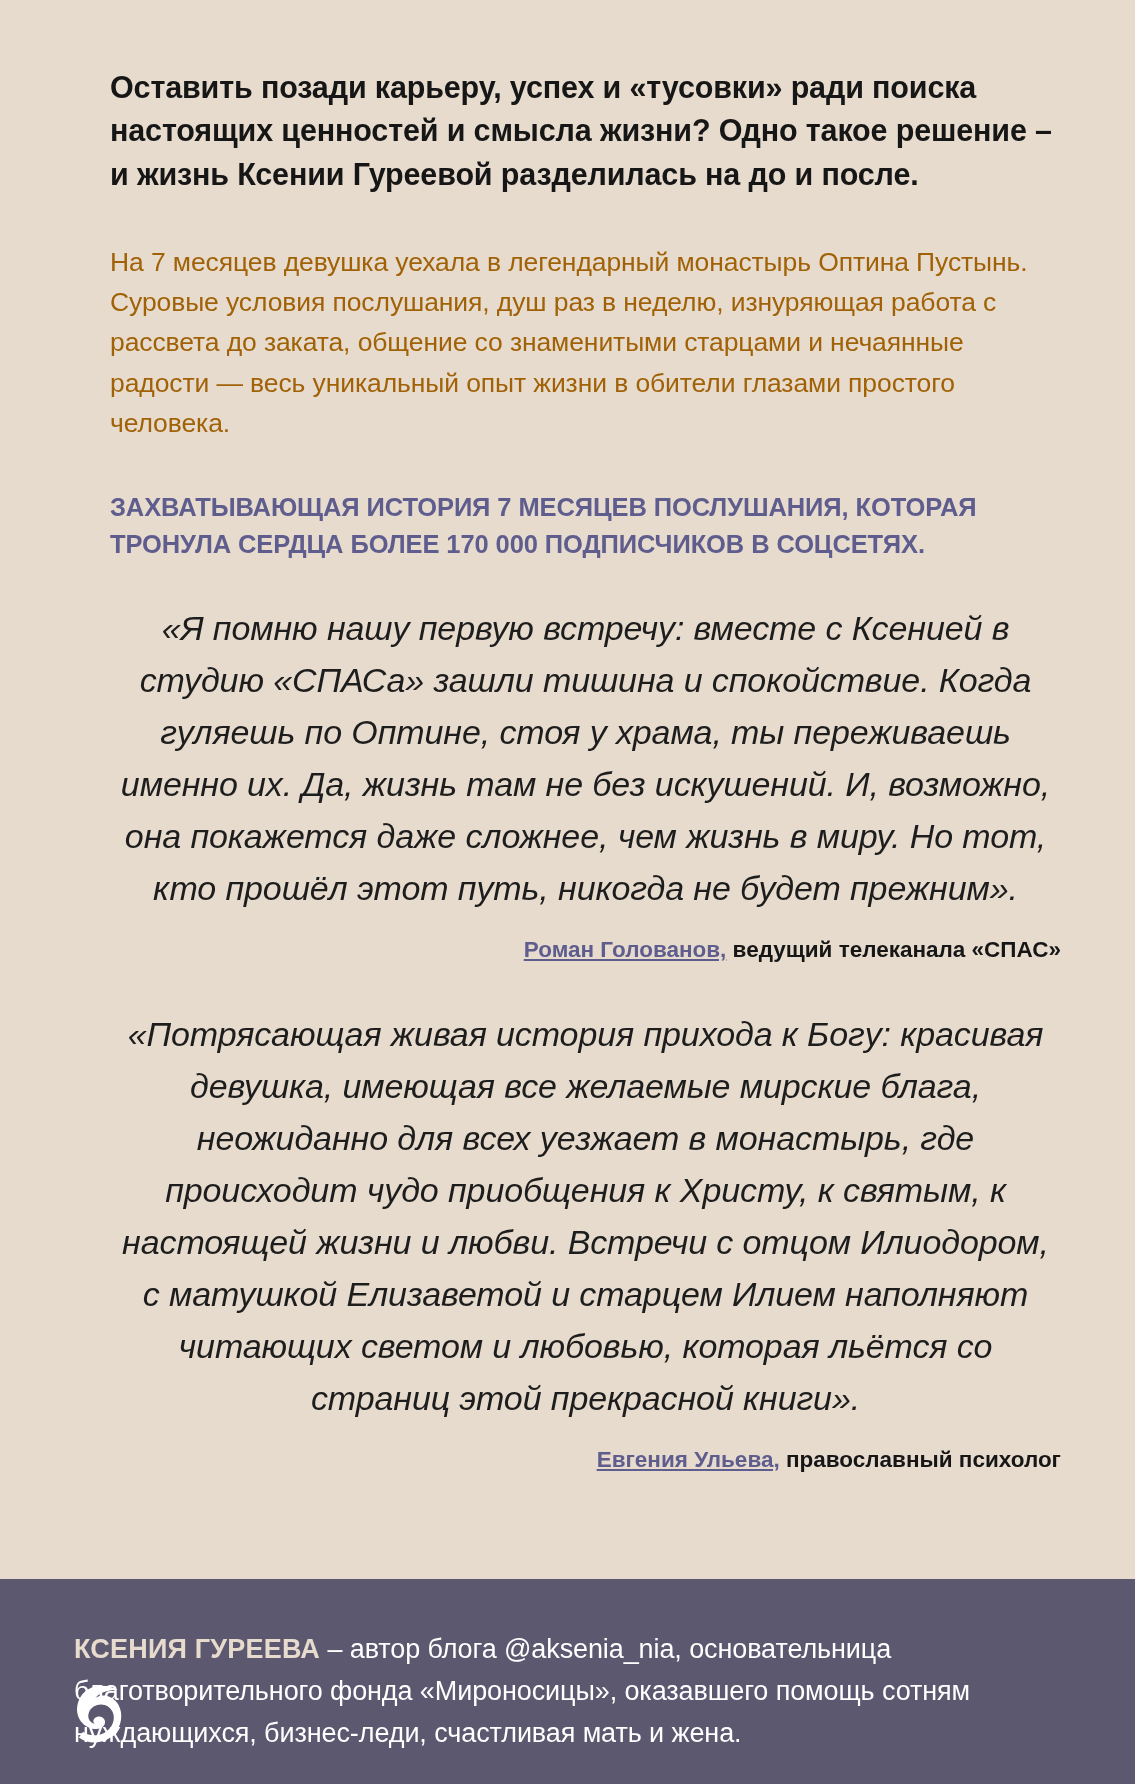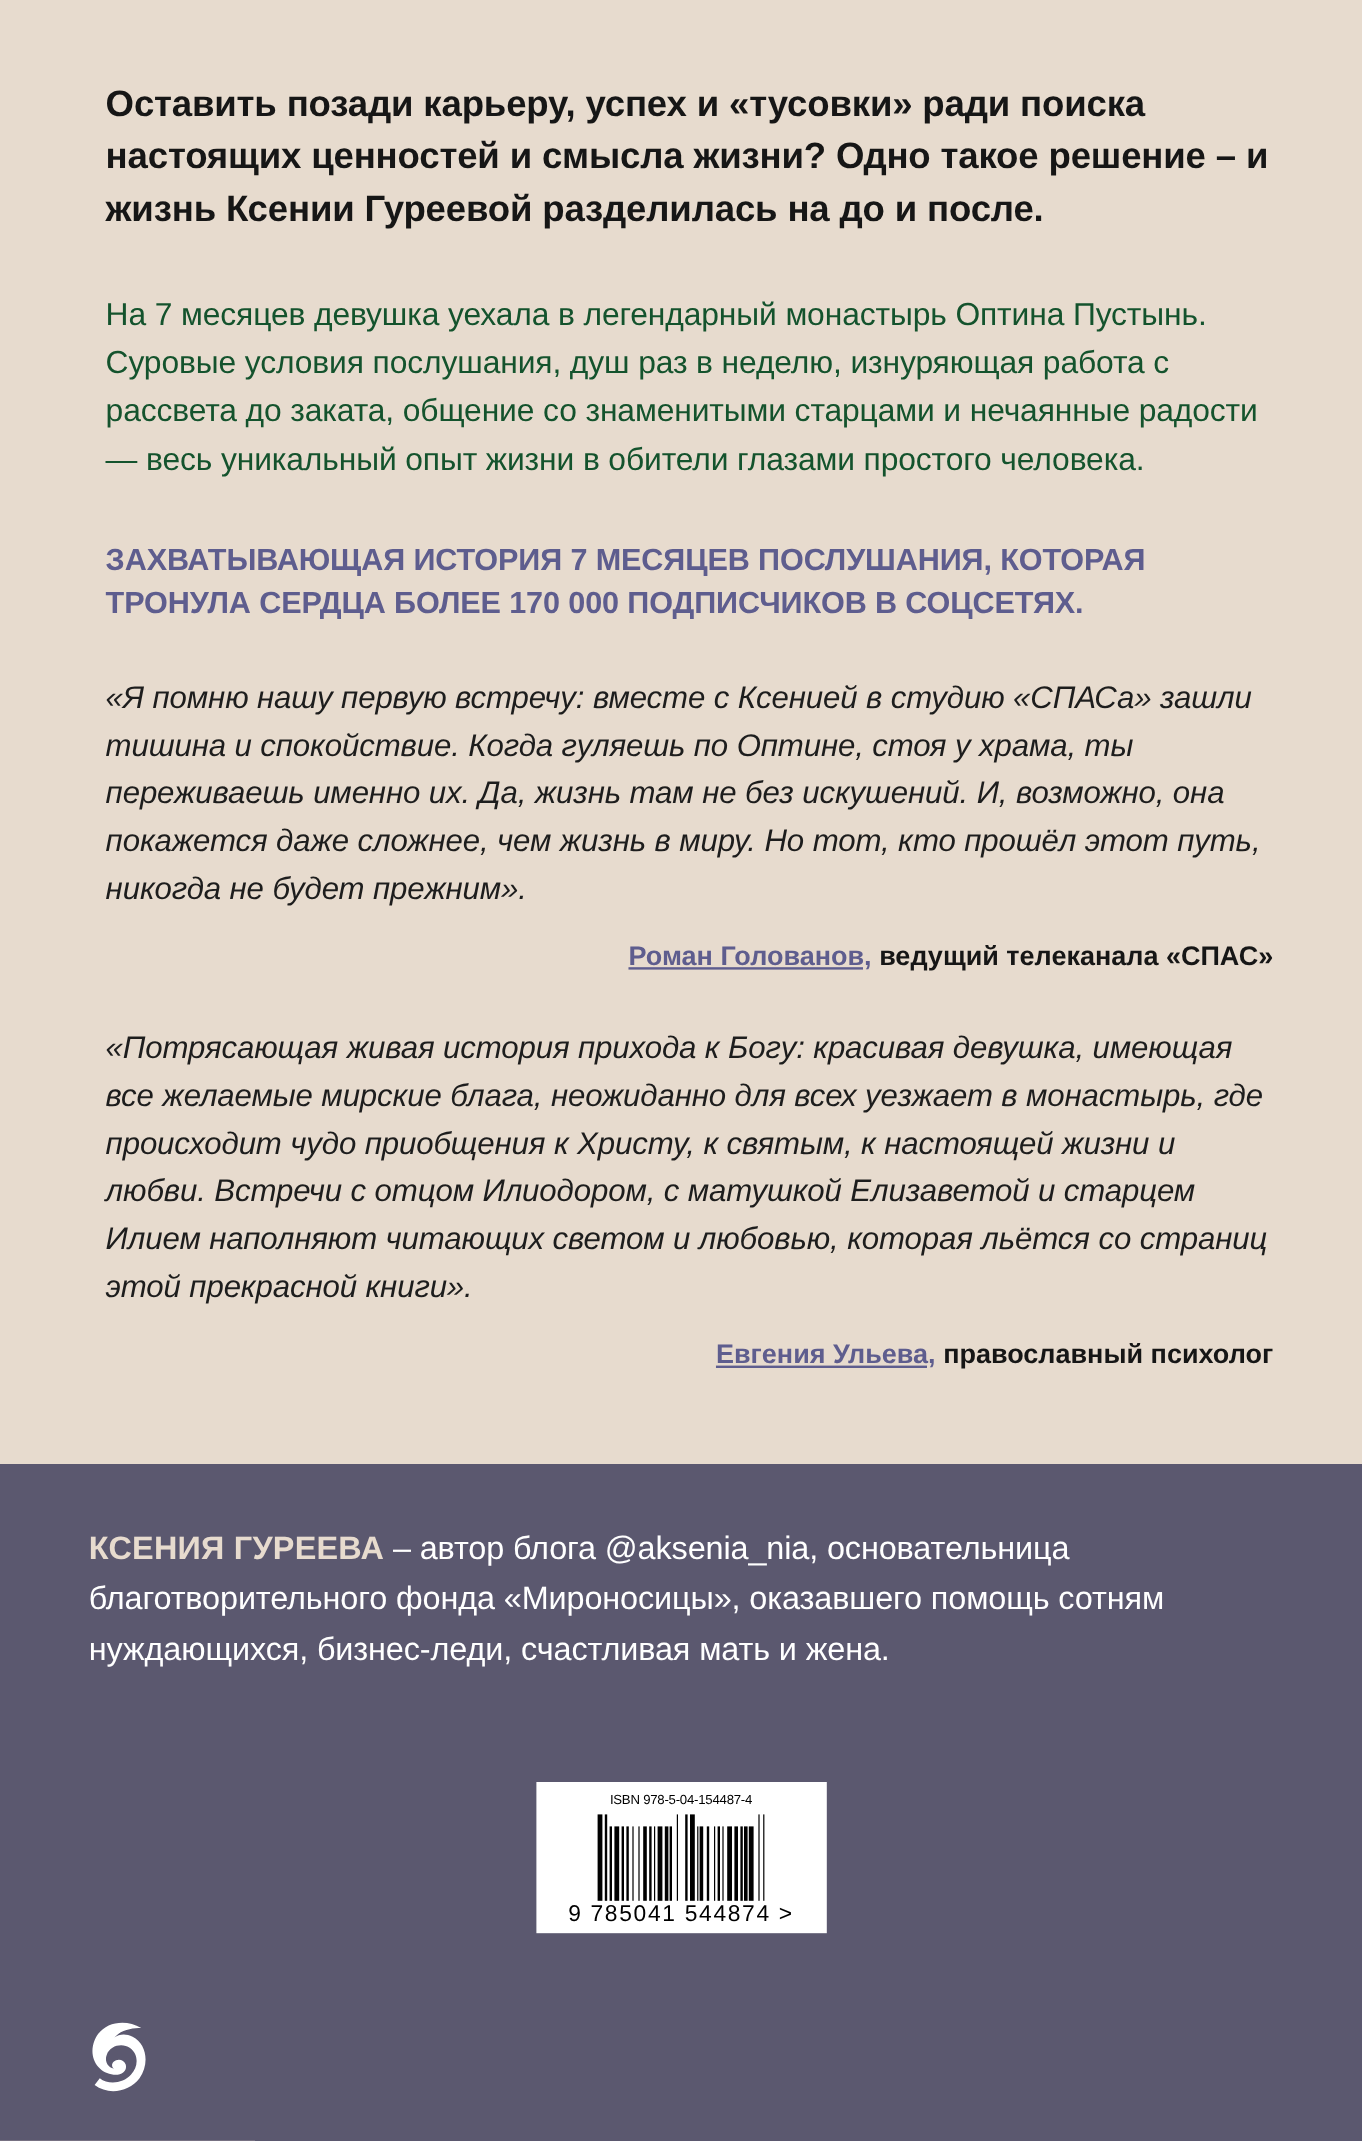--- a/index.html
+++ b/index.html
@@ -21,59 +21,60 @@
     height: 1784px;
     position: relative;
     display: flex;
     flex-direction: column;
     background: #e7dbce;
   }
 
   
   .top-section {
     background: #e7dbce;
-    padding: 66px 74px 0 88px;
+    padding: 66px 74px 0 110px;
     flex: 0 0 auto;
-    height: 1220px;
+    height: 1579px;
   }
 
   .headline {
     font-size: 30.5px;
     font-weight: 700;
     line-height: 1.42;
     color: #161616;
     letter-spacing: -0.15px;
     margin-bottom: 46px;
   }
 
   .body-para {
     font-size: 26.5px;
     font-weight: 400;
     line-height: 1.52;
-    color: #14532d;
+    color: #a16207;
     letter-spacing: -0.1px;
     margin-bottom: 46px;
   }
 
   .purple-lead {
     font-size: 25.5px;
     font-weight: 700;
     line-height: 1.43;
     color: #5e5d8e;
     letter-spacing: -0.1px;
     margin-bottom: 40px;
   }
 
   .quote {
-    font-size: 26px;
+    font-size: 34px;
     font-style: italic;
     font-weight: 400;
     line-height: 1.53;
     color: #1d1d1d;
     letter-spacing: -0.1px;
+    text-align: center;
   }
 
   .attribution {
     text-align: right;
     font-size: 22.5px;
     line-height: 1.4;
     margin-top: 20px;
     color: #1a1a1a;
   }
 

